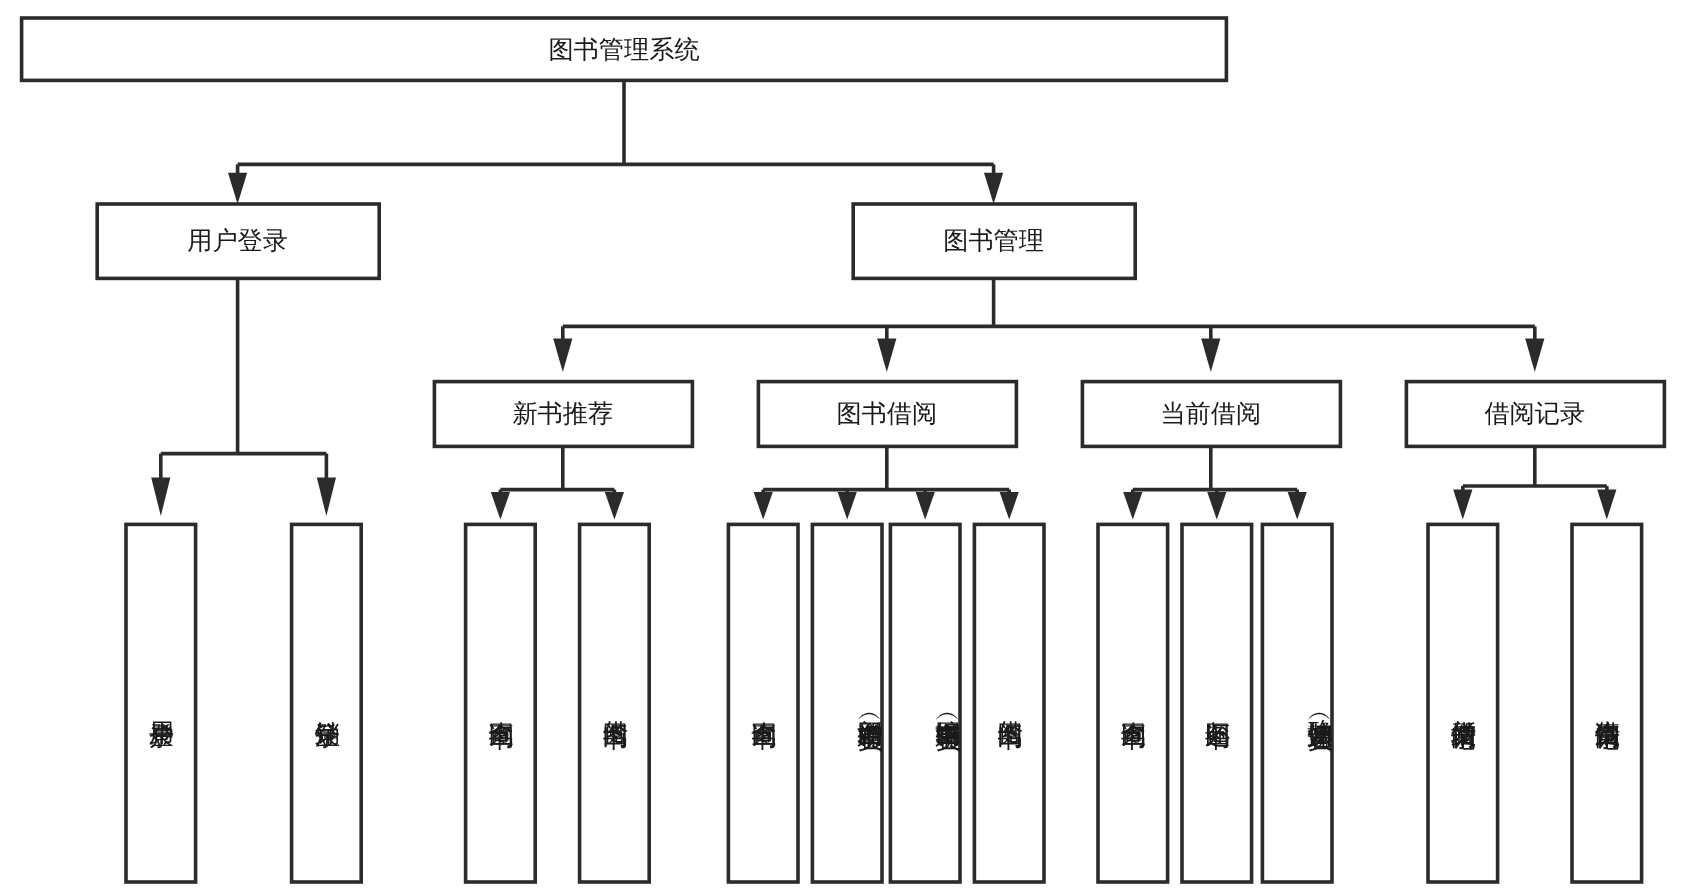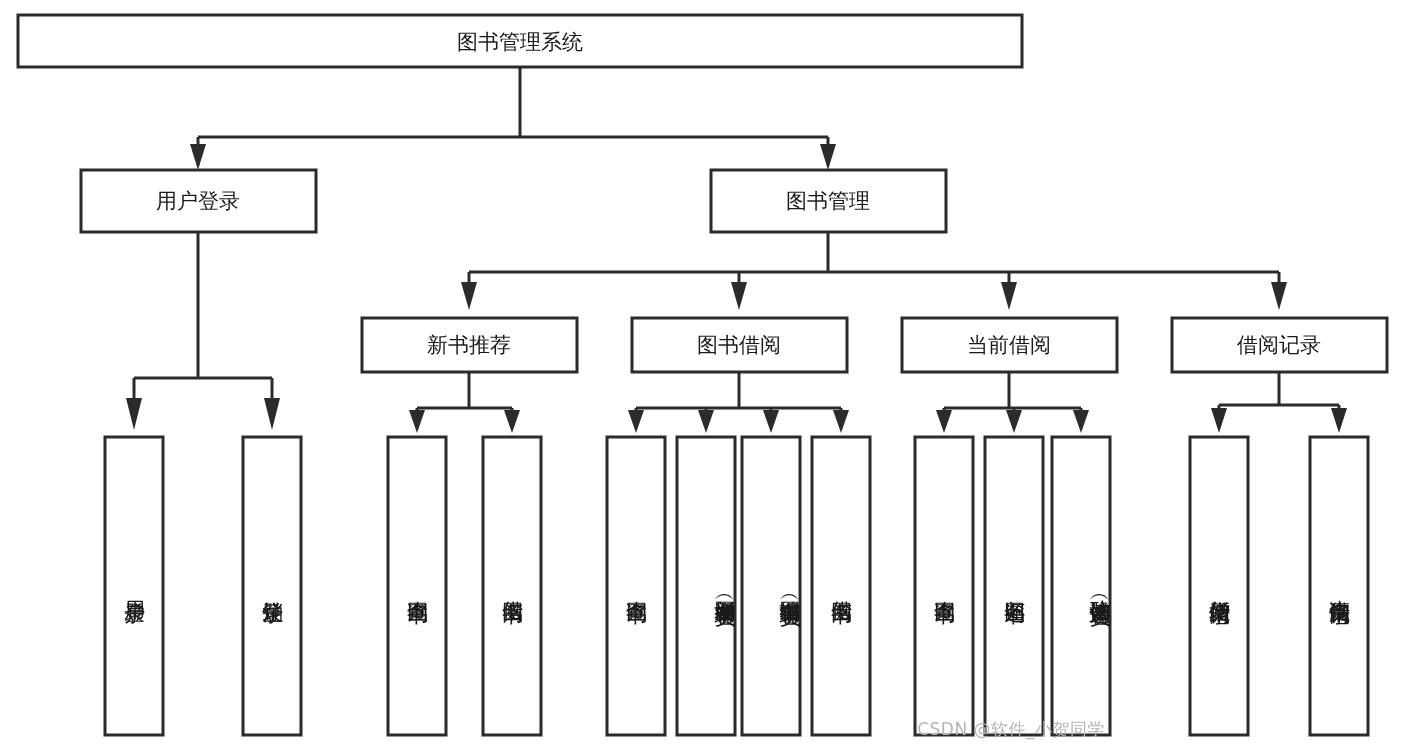--- a/index.html
+++ b/index.html
@@ -211,15 +211,14 @@
   <div class="vlabel" style="left:607px; top:437px; width:58px; height:298px;">查询图书</div>
   <div class="vlabel" style="left:677px; top:442px; width:58px; height:290px; align-items:flex-start;">新增图书（管理员）</div>
   <div class="vlabel" style="left:742px; top:442px; width:58px; height:290px; align-items:flex-start;">编辑图书（管理员）</div>
   <div class="vlabel" style="left:812px; top:437px; width:58px; height:298px;">借阅图书</div>
   <div class="vlabel" style="left:915px; top:437px; width:58px; height:298px;">查询图书</div>
   <div class="vlabel" style="left:985px; top:437px; width:58px; height:298px;">归还图书</div>
   <div class="vlabel" style="left:1052px; top:442px; width:58px; height:290px; align-items:flex-start;">确认归还（管理员）</div>
   <div class="vlabel" style="left:1190px; top:437px; width:58px; height:298px;">新增借阅记录</div>
   <div class="vlabel" style="left:1310px; top:437px; width:58px; height:298px;">查询借阅记录</div>
 
-  <div class="watermark">CSDN @软件_小贺同学</div>
 
 </div>
 
 </body></html>

